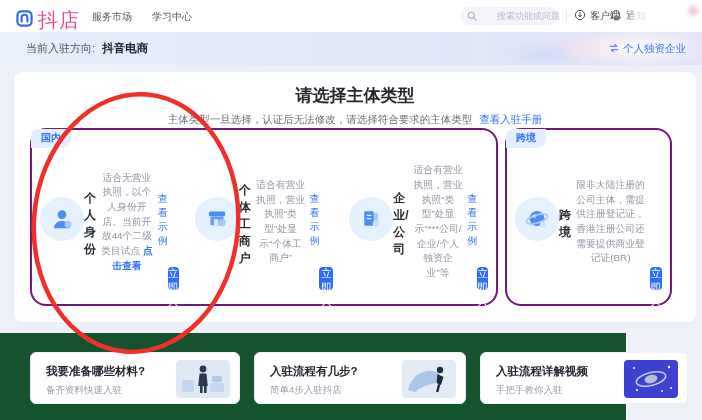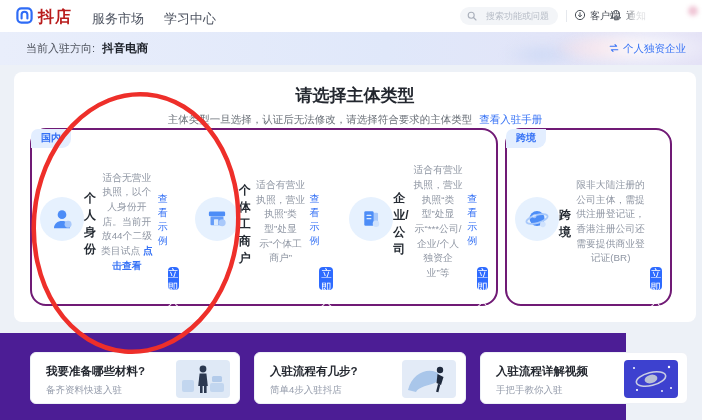--- a/index.html
+++ b/index.html
@@ -3,24 +3,24 @@
 <meta charset="utf-8">
 <style>
   *{margin:0;padding:0;box-sizing:border-box}
   html,body{width:702px;height:420px}
   body{font-family:"Liberation Sans",sans-serif;background:#edf1f7;overflow:hidden}
   #app{position:relative;width:702px;height:420px}
 
   
   .navbar{position:absolute;top:0;left:0;width:702px;height:32px;background:#fff;z-index:5}
   .brand{position:absolute;left:16px;top:7px;display:flex;align-items:center;gap:5px}
-  .brand-text{font-size:16px;font-weight:bold;color:#b91c1c;letter-spacing:1px}
+  .brand-text{font-size:20px;font-weight:normal;color:#ec4899;letter-spacing:1px}
   .nav-links{position:absolute;left:92px;top:10px;display:flex;gap:20px}
-  .nav-link{font-size:13px;color:#4e5461;text-decoration:none;cursor:pointer}
-  .search-pill{position:absolute;left:460px;top:7px;width:98px;height:18px;border-radius:9px;background:#f3f5f8;display:flex;align-items:center;padding:0 7px;gap:9px}
+  .nav-link{font-size:10px;color:#4e5461;text-decoration:none;cursor:pointer}
+  .search-pill{position:absolute;left:460px;top:7px;width:98px;height:18px;border-radius:9px;background:#f3f5f8;display:flex;align-items:center;padding:0 7px;gap:20px}
   .search-pill input{border:none;background:transparent;outline:none;font-size:9px;color:#444;width:72px}
   .search-pill input::placeholder{color:#b6bcc6}
   .nav-divider{position:absolute;left:566px;top:10px;width:1px;height:12px;background:#e5e8ed}
   .nav-item{position:absolute;top:9px;display:flex;align-items:center;gap:4px;font-size:10px;color:#41464f;cursor:pointer}
   .nav-item.client{left:574px}
   .nav-item.notice{left:610px}
   .blur-user{position:absolute;left:631px;top:1px;width:71px;height:28px;background:rgba(255,255,255,.82);filter:blur(3px);border-radius:6px;z-index:6}
   .pink-dot{position:absolute;left:688px;top:6px;width:10px;height:10px;border-radius:50%;background:#f0c6d6;filter:blur(2px);z-index:7}
 
   
@@ -43,21 +43,21 @@
   .group-tag{position:absolute;left:-1px;top:-1px;background:#e3eeff;color:#3672f5;font-size:10px;font-weight:bold;padding:2px 10px 3px;border-radius:7px 0 9px 0;z-index:2}
   .tcard{flex:1;display:flex;flex-direction:row;align-items:center;padding:17px 8px 14px;min-width:0}
   .icon-circle{width:44px;height:44px;border-radius:50%;background:#e6f1fe;display:flex;align-items:center;justify-content:center;flex:none}
   .tcard-title{font-size:12px;font-weight:bold;color:#252b33;margin-top:11px}
   .tcard-desc{font-size:9.8px;line-height:1.5;color:#8f96a3;text-align:center;margin-top:7px;padding:0 4px}
   .inline-link{color:#3672f5;font-weight:bold;text-decoration:none;cursor:pointer}
   .example-link{font-size:10px;color:#3672f5;text-decoration:none;cursor:pointer;margin-top:3px}
   .join-btn{margin-top:auto;width:64px;height:23px;background:#2e6bff;color:#fff;font-size:10.5px;border:none;border-radius:4px;cursor:pointer;font-family:"Liberation Sans",sans-serif}
 
   
-  .bottom-panel{position:absolute;left:0;top:333px;width:626px;height:87px;background:#4c1d95}
+  .bottom-panel{position:absolute;left:0;top:333px;width:626px;height:87px;background:#14532d}
   .help-card{position:absolute;top:19px;height:52px;background:#fff;border:1px solid #edf0f6;border-radius:6px;cursor:pointer}
   .help-card .txt{position:absolute;left:15px;top:11px}
   .help-title{font-size:11.5px;font-weight:bold;color:#23272f}
   .help-sub{font-size:9.5px;color:#959cab;margin-top:5px}
   .help-ill{position:absolute;right:9px;top:7px;width:54px;height:38px;border-radius:4px;overflow:hidden}
   .hc1{left:30px;width:210px}
   .hc2{left:254px;width:212px}
   .hc3{left:480px;width:208px}
 
   

